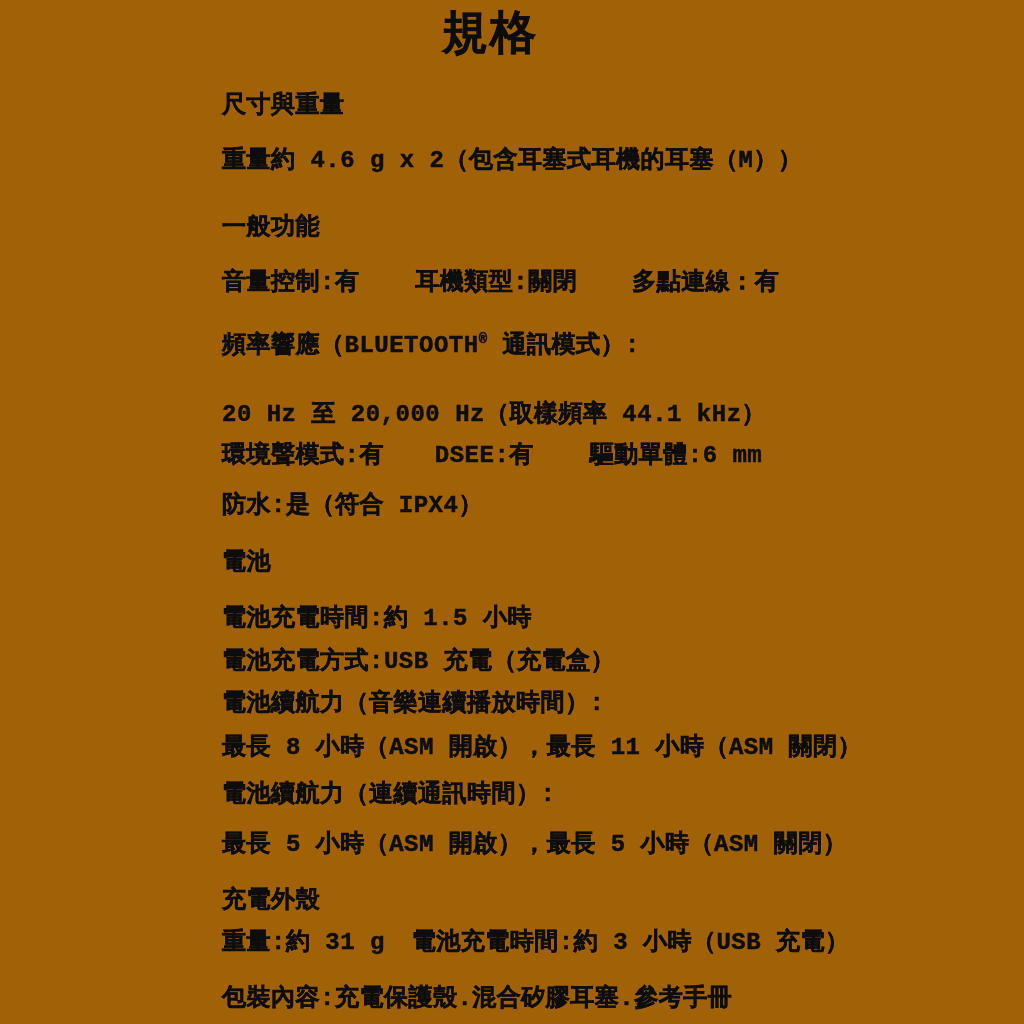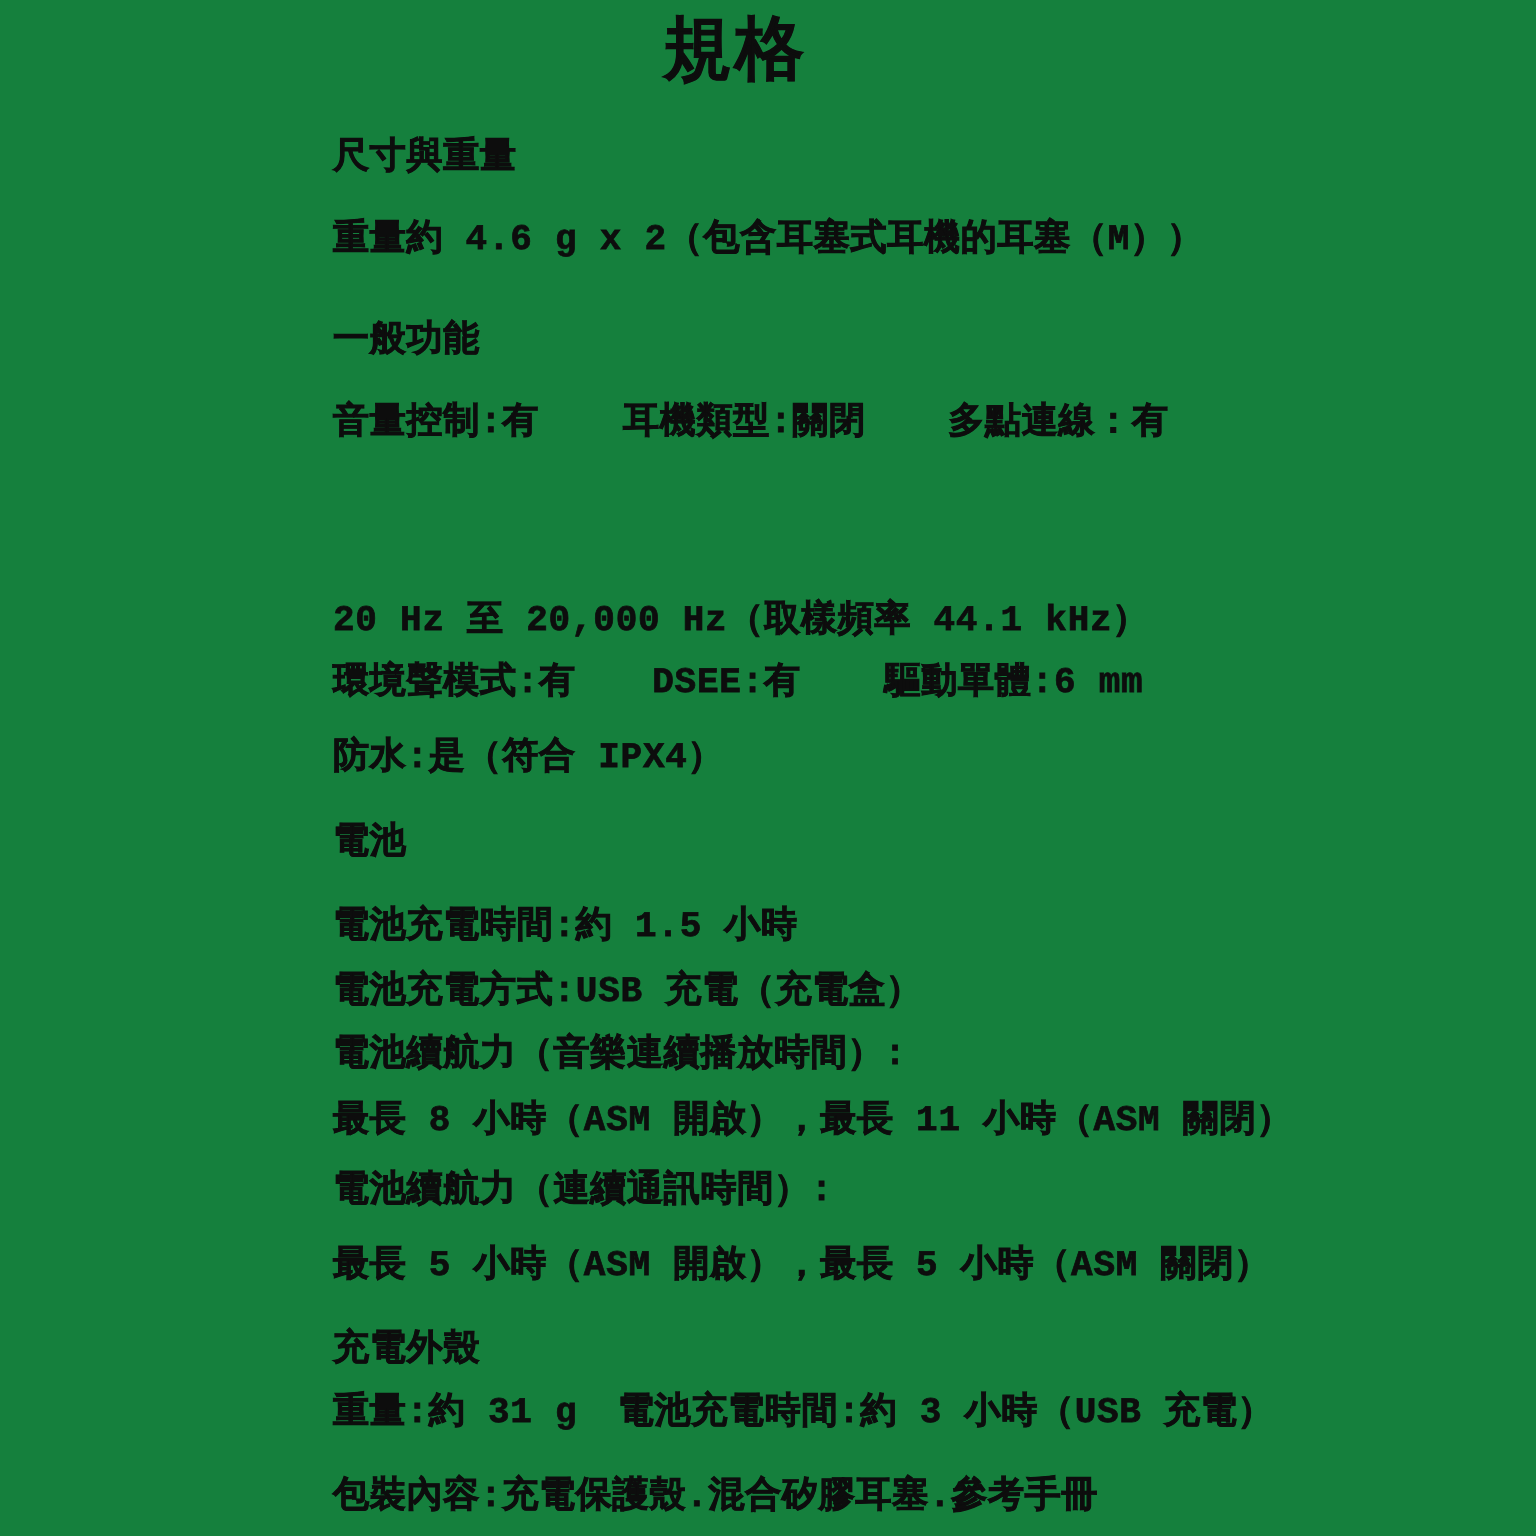--- a/index.html
+++ b/index.html
@@ -1,19 +1,19 @@
 <!DOCTYPE html>
 <html><head>
 <meta charset="utf-8">
 <style>
   html,body{margin:0;padding:0;background:#ffffff;}
   .sheet{
     position:relative;
     width:1024px;height:1024px;
-    background:#15803d;
+    background:#a16207;
     color:#0d0d0d;
     font-family:"Liberation Mono","DejaVu Sans",sans-serif;
     font-weight:700;
     -webkit-text-stroke:0.5px currentColor;
   }
   .row{
     position:absolute;
     left:222px;
     font-size:24px;
     line-height:30px;
@@ -46,20 +46,23 @@
   <div class="row" style="top:146px">重量約 4.6 g x 2（包含耳塞式耳機的耳塞（M））</div>
 
   <div class="row" style="top:213px">一般功能</div>
 
   <div class="row" style="top:268px">
     <span class="seg">音量控制:有</span>
     <span class="seg gap-a">耳機類型:關閉</span>
     <span class="seg gap-b">多點連線：有</span>
   </div>
 
+  <div class="row" style="top:331px">
+    <span>頻率響應（BLUETOOTH</span><sup>®</sup><span> 通訊模式）:</span>
+  </div>
 
   <div class="row" style="top:400px">20 Hz 至 20,000 Hz（取樣頻率 44.1 kHz）</div>
 
   <div class="row" style="top:441px">
     <span class="seg">環境聲模式:有</span>
     <span class="seg gap-c">DSEE:有</span>
     <span class="seg gap-a">驅動單體:6 mm</span>
   </div>
 
   <div class="row" style="top:491px">防水:是（符合 IPX4）</div>

